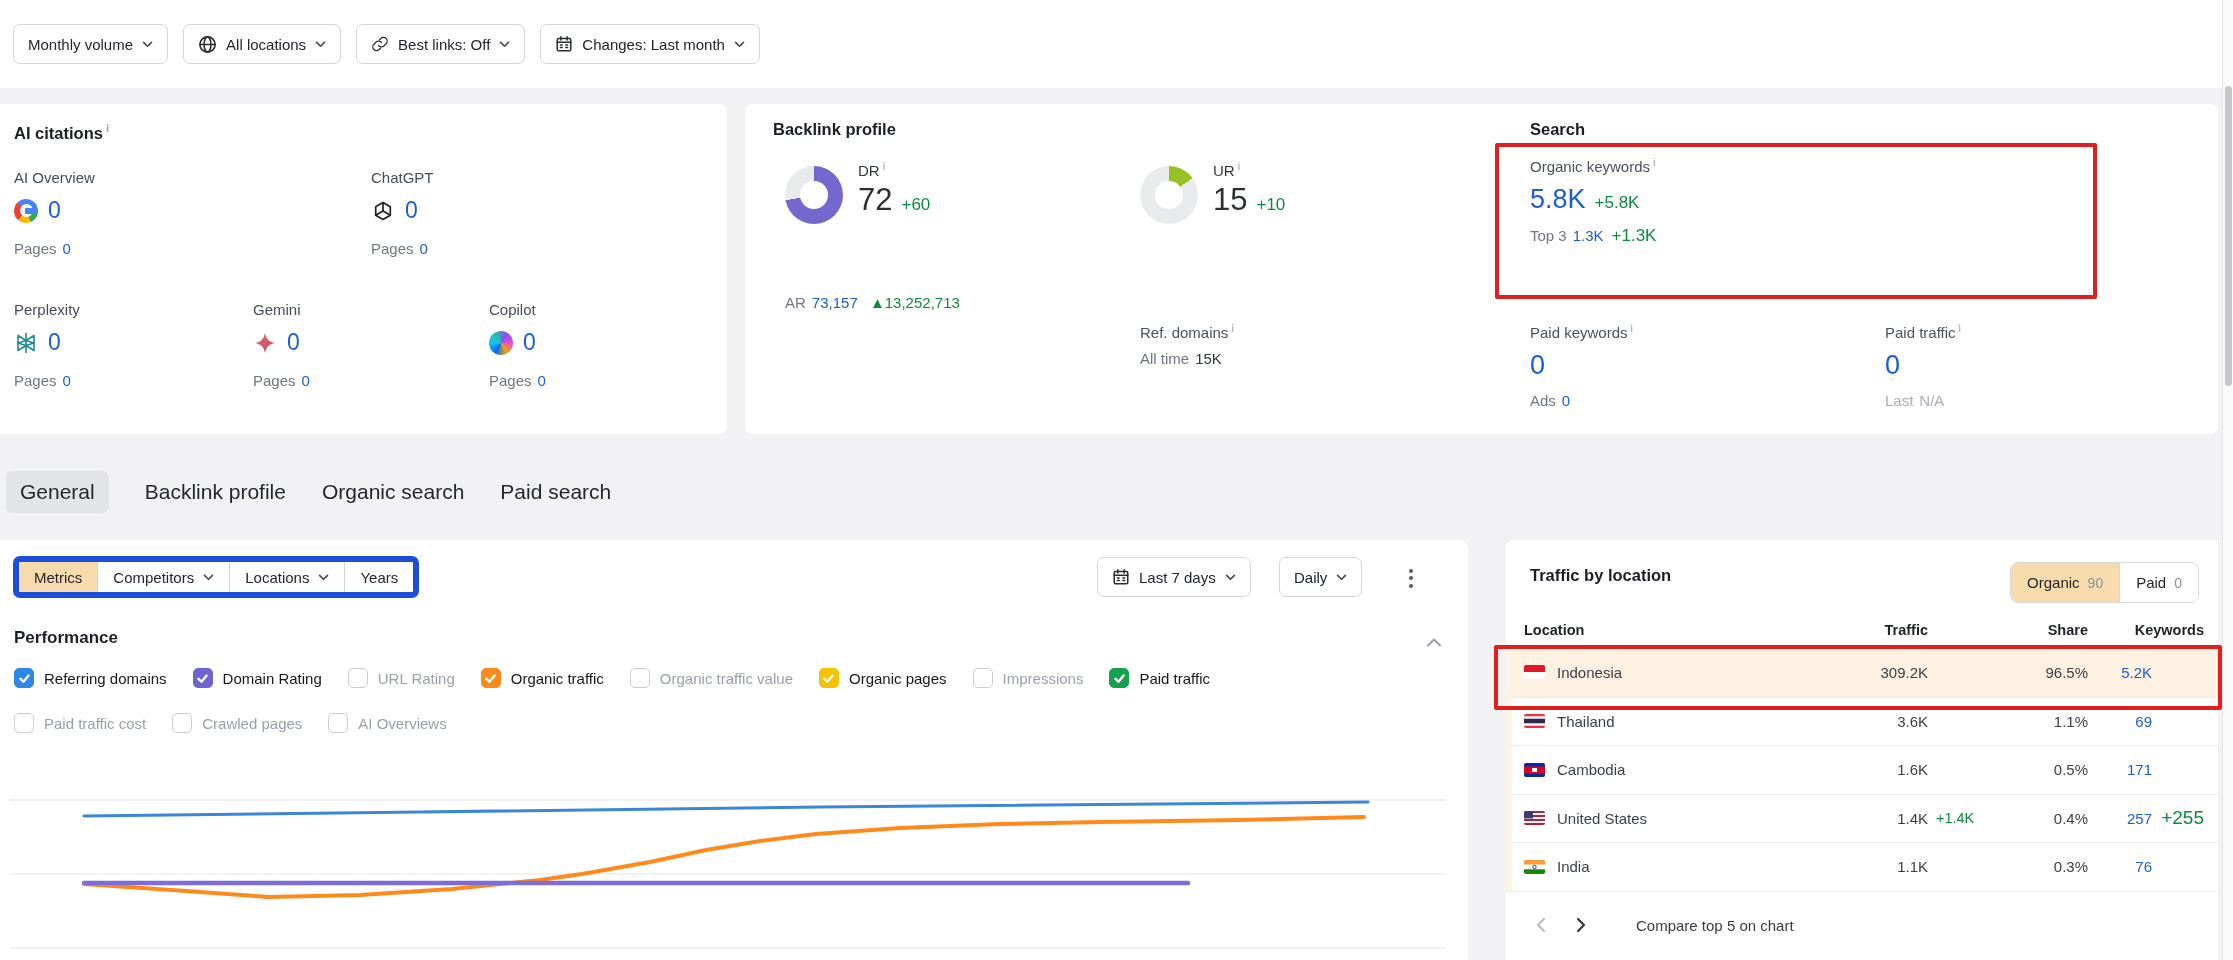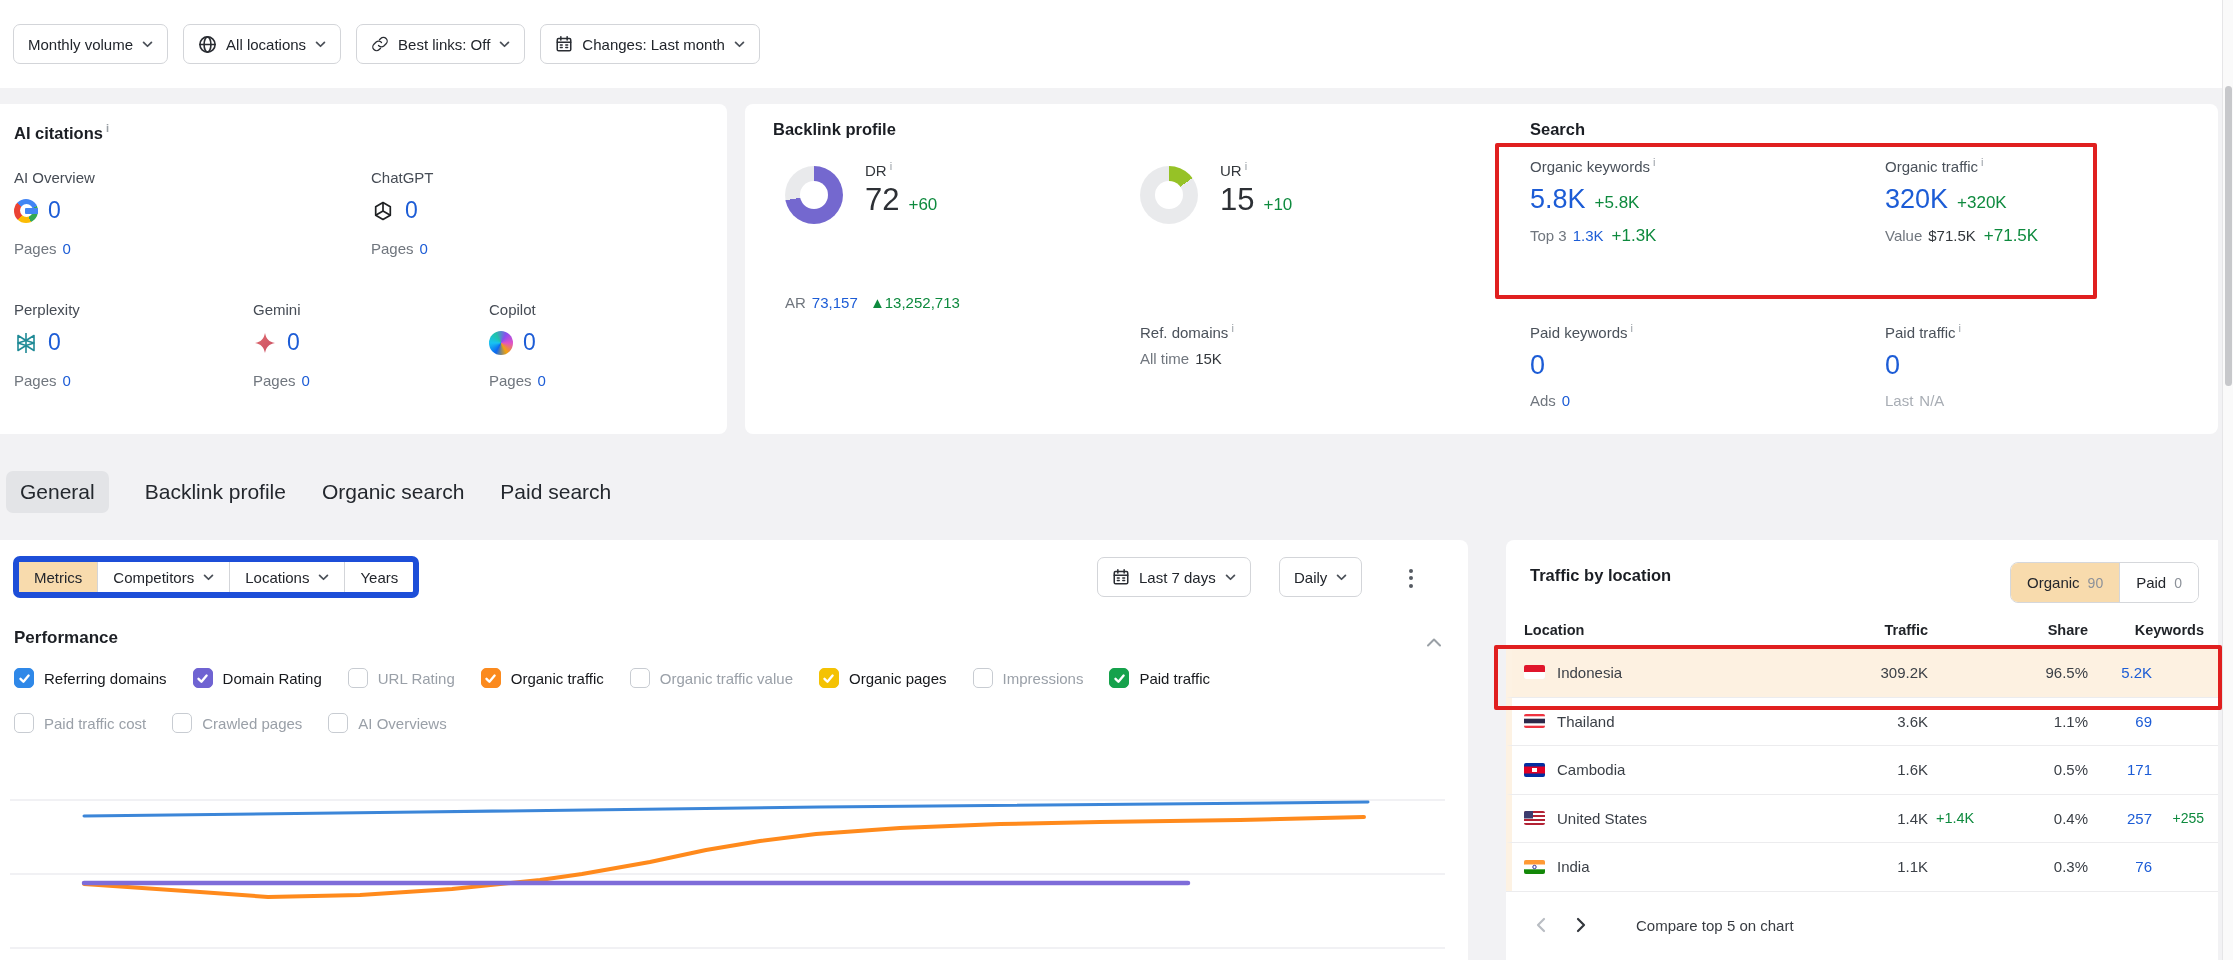--- a/index.html
+++ b/index.html
@@ -39,21 +39,21 @@
 
   
   .pB{left:745px;top:104px;width:1473px;height:330px;}
   .pB .sec-title{position:absolute;top:16px;}
   .blk{position:absolute;width:340px;}
   .m-label{font-size:15px;color:#4a515a;margin-bottom:9px;white-space:nowrap;}
   .m-valrow{display:flex;align-items:baseline;gap:9px;margin-bottom:11px;}
   .m-big{font-size:27px;color:#1c5cd6;}
   .m-big.dark{color:#2d3035;font-size:31px;}
   .delta{font-size:17px;color:#0e8a3e;}
-  .donut-blk{display:flex;align-items:center;gap:22px;}
+  .donut-blk{display:flex;align-items:center;gap:15px;}
   .donut{width:58px;height:58px;border-radius:50%;position:relative;flex:0 0 auto;}
   .donut::after{content:"";position:absolute;inset:15px;background:#fff;border-radius:50%;}
 
   
   .tabs{position:absolute;left:6px;top:472px;display:flex;align-items:center;gap:36px;height:40px;}
   .tab{font-size:21px;color:#24282e;cursor:pointer;padding:9px 0;text-align:right;}
   .tab.active{background:#e3e4e7;border-radius:7px;padding:9px 14px;}
 
   
   .pC{left:0;top:540px;width:1468px;height:420px;border-radius:0 8px 0 0;}
@@ -88,21 +88,21 @@
   .tbody{position:absolute;left:0;right:0;top:108px;}
   .trow{display:flex;align-items:center;height:48.5px;padding:0 14px 0 12px;border-top:1px solid #ececee;border-left:6px solid #fdf2e3;font-size:15px;color:#3a3f46;cursor:pointer;background:#fff;}
   .trow:first-child{border-top:none;}
   .trow.hl{background:#fdf1e1;}
   .tbody::after{content:"";position:absolute;left:0;right:0;bottom:-1px;height:1px;background:#ececee;}
   .c-loc{flex:1;display:flex;align-items:center;gap:12px;min-width:0;}
   .c-traffic{width:150px;text-align:right;}
   .c-tdelta{width:60px;text-align:left;padding-left:8px;font-size:14.5px;color:#0e8a3e;}
   .c-share{width:100px;text-align:right;}
   .c-kw{width:64px;text-align:right;color:#1c5cd6;cursor:pointer;}
-  .c-kdelta{width:52px;text-align:right;font-size:14px;color:#0e8a3e;}
+  .c-kdelta{width:52px;text-align:right;font-size:19px;color:#0e8a3e;}
   .thead .c-kw{color:#1f2227;cursor:default;}
   .flag{width:21px;height:14px;border-radius:2px;overflow:hidden;flex:0 0 auto;box-shadow:0 0 0 1px #e2e2e2 inset;}
   .tfoot{position:absolute;left:0;right:0;top:350px;height:70px;display:flex;align-items:center;padding-left:24px;gap:18px;}
   .pg{width:22px;height:22px;display:flex;align-items:center;justify-content:center;cursor:pointer;}
   .pg svg{width:12px;height:16px;}
   .pg polyline{fill:none;stroke-width:2.2;stroke-linecap:round;stroke-linejoin:round;}
   .pg.prev polyline{stroke:#b9bdc3;}
   .pg.next polyline{stroke:#33373d;}
   .compare{font-size:15px;color:#383c42;margin-left:26px;cursor:pointer;}
 
@@ -274,28 +274,20 @@
 
     <div class="blk" style="left:785px;top:52px">
       <div class="m-label"><span>Organic keywords</span><span class="info">i</span></div>
       <div class="m-valrow">
           <span class="m-big">5.8K</span>
           <span class="delta">+5.8K</span>
         </div>
       <div class="sub"><span>Top 3</span><span class="link">1.3K</span><span class="delta" style="margin-left:8px">+1.3K</span></div>
     </div>
 
-    <div class="blk" style="left:1140px;top:52px">
-      <div class="m-label"><span>Organic traffic</span><span class="info">i</span></div>
-      <div class="m-valrow">
-          <span class="m-big">320K</span>
-          <span class="delta">+320K</span>
-        </div>
-      <div class="sub"><span>Value</span><span class="dark">$71.5K</span><span class="delta" style="margin-left:8px">+71.5K</span></div>
-    </div>
 
 
     <div class="blk" style="left:395px;top:218px">
       <div class="m-label"><span>Ref. domains</span><span class="info">i</span></div>
       <div class="sub"><span>All time</span><span class="dark">15K</span></div>
     </div>
 
     <div class="blk" style="left:785px;top:218px">
       <div class="m-label"><span>Paid keywords</span><span class="info">i</span></div>
       <div class="m-valrow">

